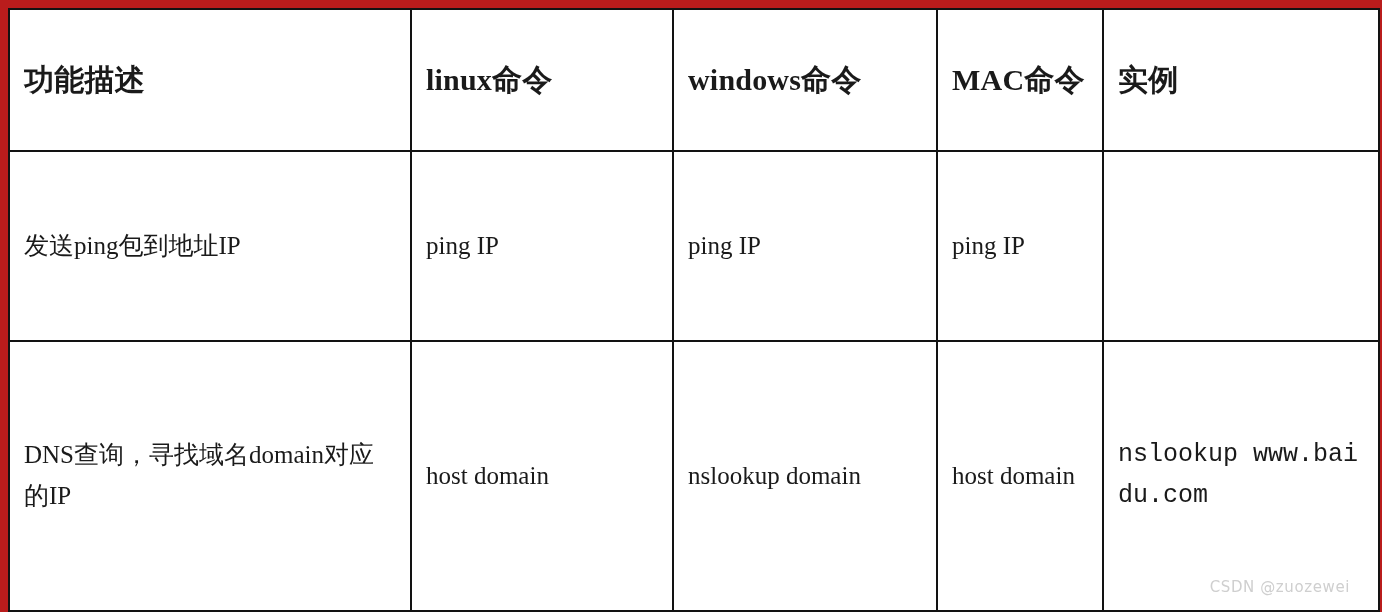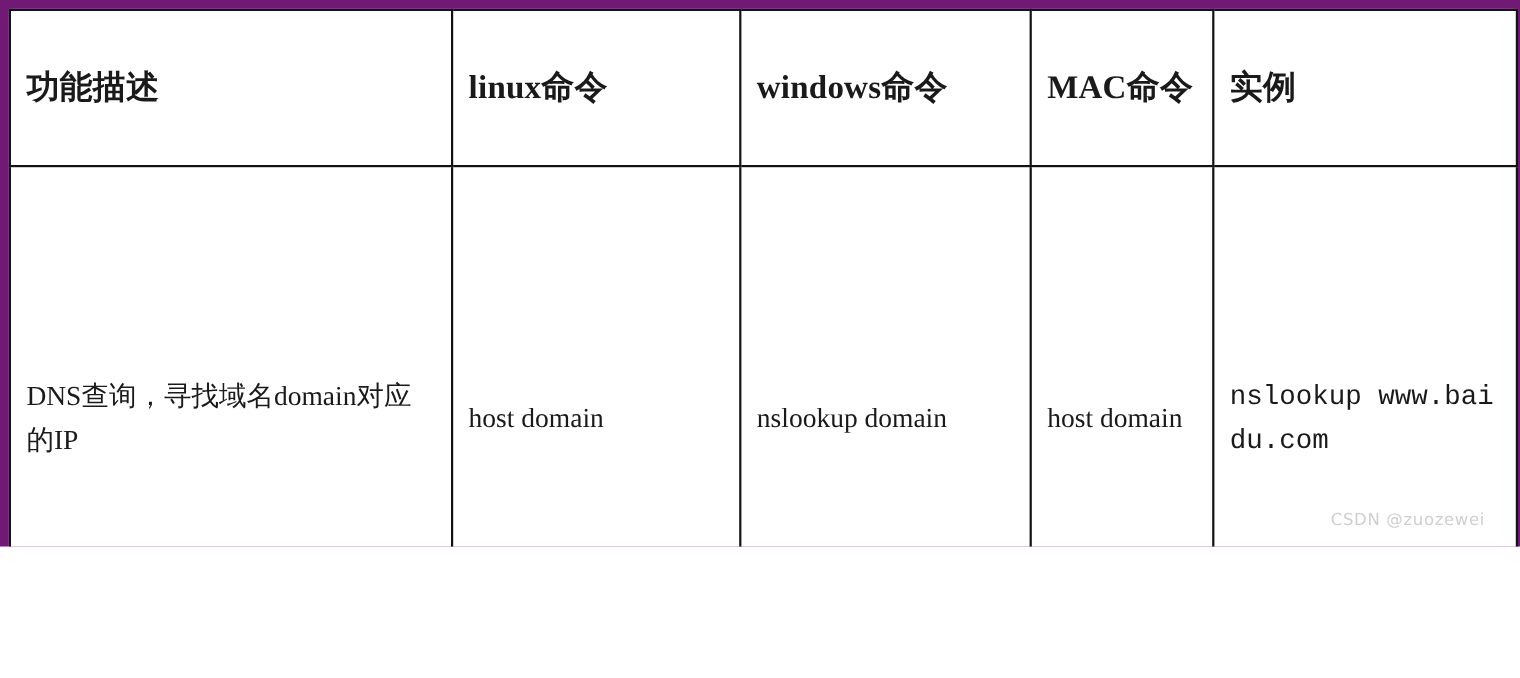--- a/index.html
+++ b/index.html
@@ -3,22 +3,22 @@
 <meta charset="utf-8">
 <style>
   html, body {
     margin: 0;
     padding: 0;
     background: #ffffff;
   }
   #page {
     position: relative;
     width: 1382px;
-    height: 497px;
-    background: #701a75;
+    height: 612px;
+    background: #b91c1c;
     overflow: hidden;
     font-family: "Liberation Serif", "DejaVu Serif", serif;
   }
   #cmd-table {
     position: absolute;
     left: 8px;
     top: 8px;
     width: 1370px;
     height: 604px;
     border-collapse: collapse;
@@ -102,20 +102,27 @@
     <thead>
       <tr class="row-head">
         <th class="desc">功能描述</th>
         <th class="linux">linux命令</th>
         <th class="windows">windows命令</th>
         <th class="mac">MAC命令</th>
         <th class="example">实例</th>
       </tr>
     </thead>
     <tbody>
+      <tr class="row-1">
+        <td class="desc">发送ping包到地址IP</td>
+        <td class="linux">ping IP</td>
+        <td class="windows">ping IP</td>
+        <td class="mac">ping IP</td>
+        <td class="example"></td>
+      </tr>
       <tr class="row-3">
         <td class="desc">DNS查询，寻找域名domain对应的IP</td>
         <td class="linux">host domain</td>
         <td class="windows">nslookup domain</td>
         <td class="mac">host domain</td>
         <td class="example">nslookup www.baidu.com</td>
       </tr>
     </tbody>
   </table>
 

